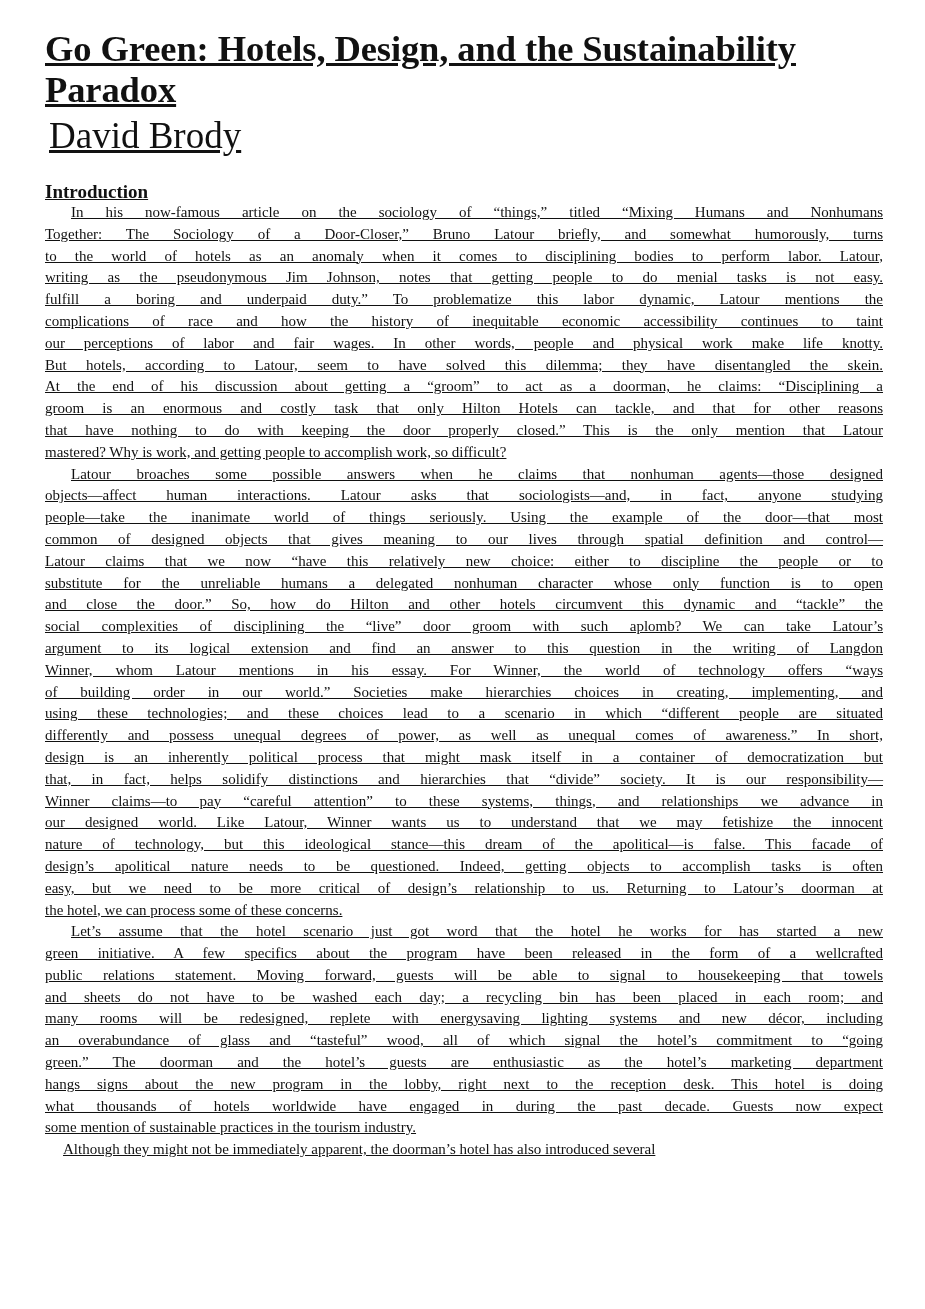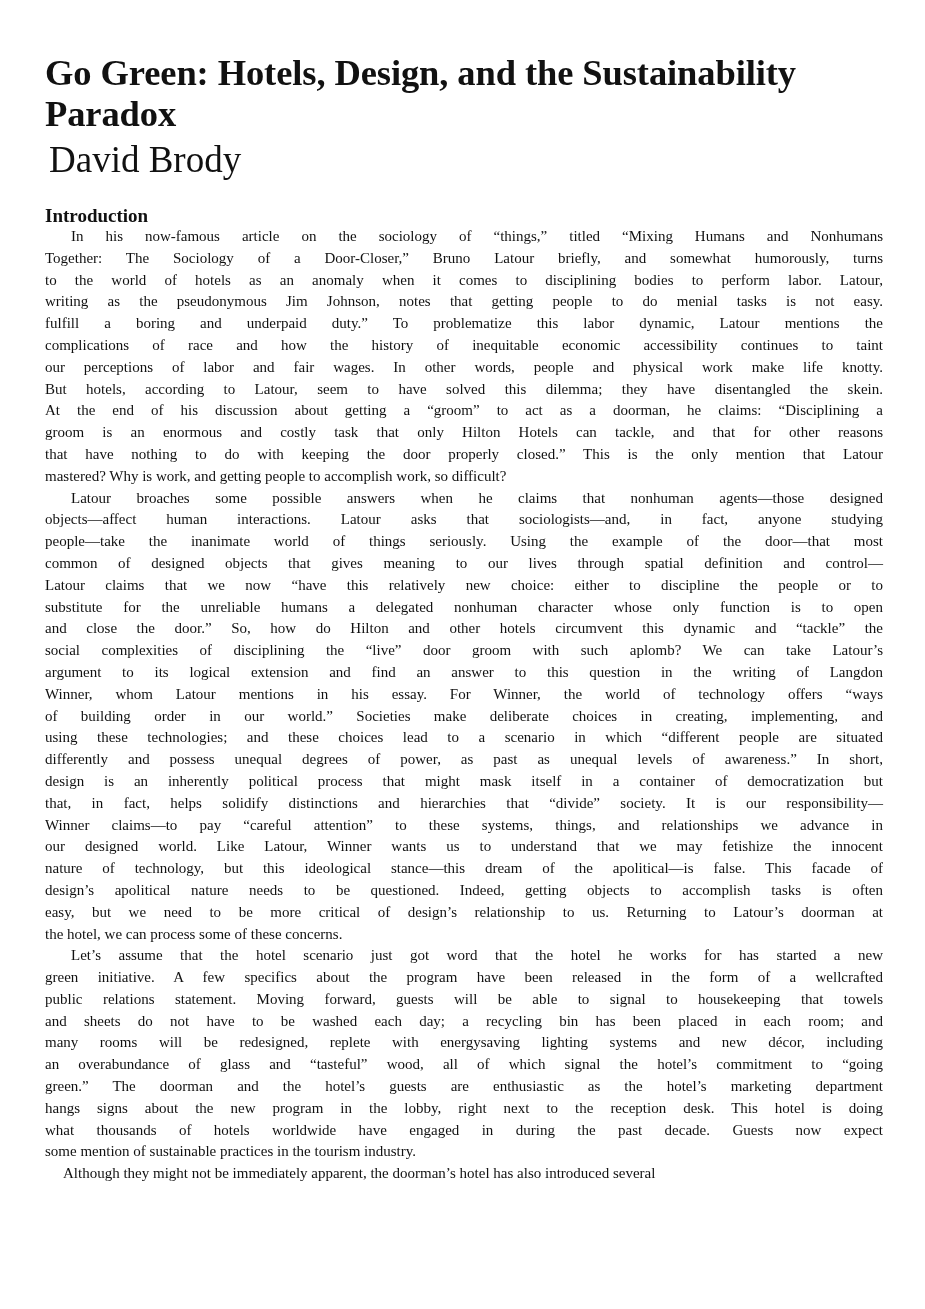--- a/index.html
+++ b/index.html
@@ -1,20 +1,21 @@
 <!DOCTYPE html>
 <html><head>
 <meta charset="utf-8">
 <style>
   html, body { margin: 0; padding: 0; background: #ffffff; }
   body { width: 925px; height: 1309px; overflow: hidden; position: relative; }
   .page {
-    position: absolute; left: 45px; top: 52px; width: 838px;
+    position: absolute; left: 45px; top: 28px; width: 838px;
     font-family: "Liberation Serif", "DejaVu Serif", serif;
     color: #111111;
+    text-decoration: underline;
   }
   .title {
     font-weight: bold; font-size: 36.5px; line-height: 41px;
     margin: 0; letter-spacing: -0.1px;
   }
   .title .line { display: block; white-space: nowrap; }
   .author {
     font-size: 37px; line-height: 44px; margin: 4px; font-weight: normal;
   }
   .section-heading {
@@ -60,23 +61,23 @@
         <span class="line-row indent">Latour broaches some possible answers when he claims that nonhuman agents—those designed</span>
         <span class="line-row">objects—affect human interactions. Latour asks that sociologists—and, in fact, anyone studying</span>
         <span class="line-row">people—take the inanimate world of things seriously. Using the example of the door—that most</span>
         <span class="line-row">common of designed objects that gives meaning to our lives through spatial definition and control—</span>
         <span class="line-row">Latour claims that we now “have this relatively new choice: either to discipline the people or to</span>
         <span class="line-row">substitute for the unreliable humans a delegated nonhuman character whose only function is to open</span>
         <span class="line-row">and close the door.” So, how do Hilton and other hotels circumvent this dynamic and “tackle” the</span>
         <span class="line-row">social complexities of disciplining the “live” door groom with such aplomb? We can take Latour’s</span>
         <span class="line-row">argument to its logical extension and find an answer to this question in the writing of Langdon</span>
         <span class="line-row">Winner, whom Latour mentions in his essay. For Winner, the world of technology offers “ways</span>
-        <span class="line-row">of building order in our world.” Societies make deliberate choices in creating, implementing, and</span>
+        <span class="line-row">of building order in our world.” Societies make hierarchies choices in creating, implementing, and</span>
         <span class="line-row">using these technologies; and these choices lead to a scenario in which “different people are situated</span>
-        <span class="line-row">differently and possess unequal degrees of power, as past as unequal levels of awareness.” In short,</span>
+        <span class="line-row">differently and possess unequal degrees of power, as well as unequal comes of awareness.” In short,</span>
         <span class="line-row">design is an inherently political process that might mask itself in a container of democratization but</span>
         <span class="line-row">that, in fact, helps solidify distinctions and hierarchies that “divide” society. It is our responsibility—</span>
         <span class="line-row">Winner claims—to pay “careful attention” to these systems, things, and relationships we advance in</span>
         <span class="line-row">our designed world. Like Latour, Winner wants us to understand that we may fetishize the innocent</span>
         <span class="line-row">nature of technology, but this ideological stance—this dream of the apolitical—is false. This facade of</span>
         <span class="line-row">design’s apolitical nature needs to be questioned. Indeed, getting objects to accomplish tasks is often</span>
         <span class="line-row">easy, but we need to be more critical of design’s relationship to us. Returning to Latour’s doorman at</span>
         <span class="line-row last">the hotel, we can process some of these concerns.</span>
       </div>
       <div class="paragraph">

